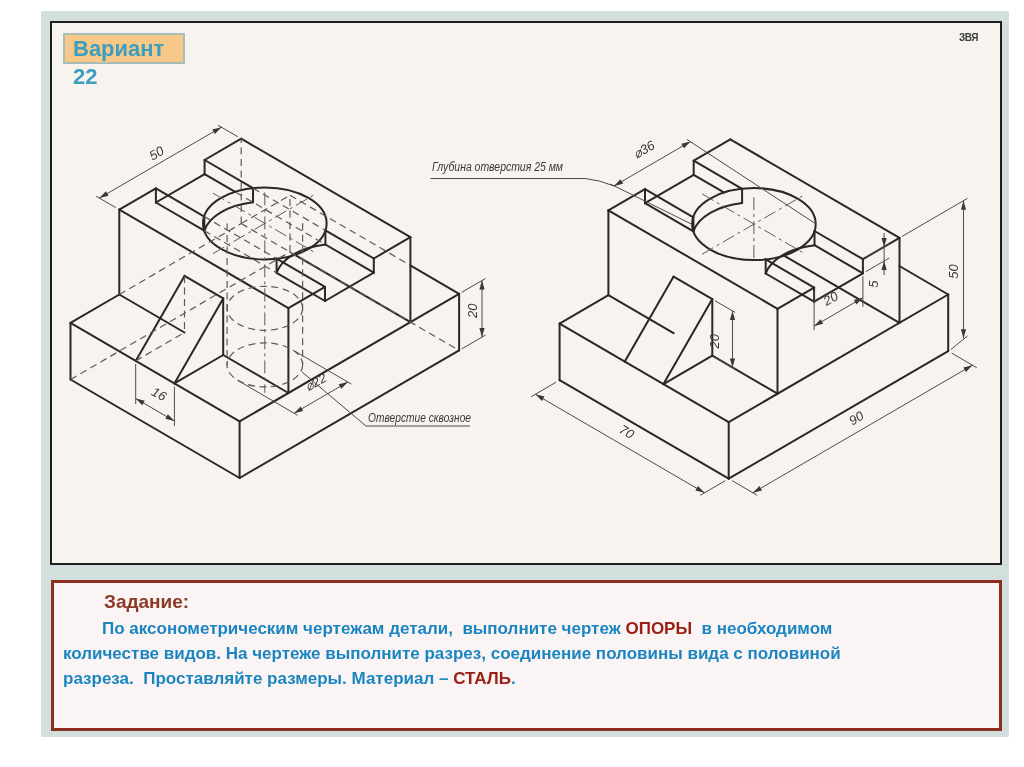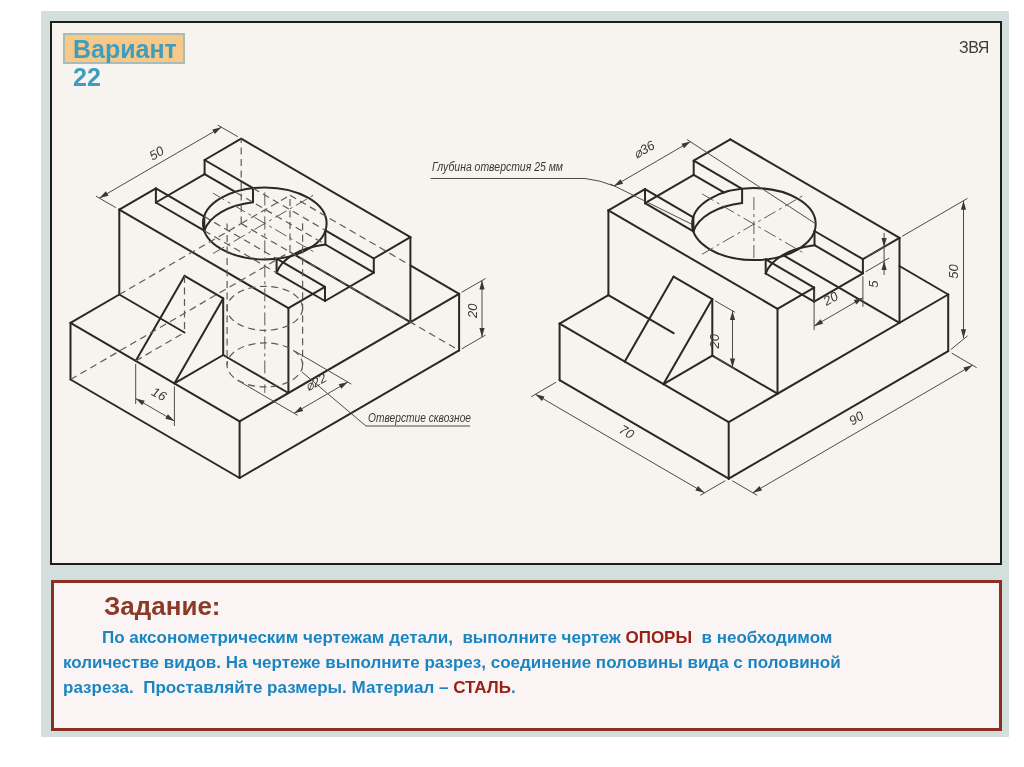--- a/index.html
+++ b/index.html
@@ -2,27 +2,27 @@
 <html lang="ru"><head><meta charset="utf-8">
 <title>Вариант 22</title>
 <style>
 html,body{margin:0;padding:0;background:#ffffff;width:1024px;height:767px;
 font-family:"Liberation Sans",sans-serif;position:relative;overflow:hidden}
 #frame{position:absolute;left:41px;top:11px;width:968px;height:726px;
 background:#d2dfdc;border-radius:1px}
 #draw{position:absolute;left:50px;top:21px;width:948px;height:540px;
 background:#f7f4ef;border:2px solid #1f1e1c}
 #variant{position:absolute;left:63px;top:33px;width:110px;height:27px;
-background:#f6c988;border:2px solid #a8bcba;color:#3f9dbf;font-size:25px;
+background:#f6c988;border:2px solid #a8bcba;color:#3f9dbf;font-size:22px;
 font-weight:bold;line-height:28px;padding-left:8px}
-#zv{position:absolute;left:959px;top:39px;color:#3c3c3c;font-size:16px;
-font-weight:normal;letter-spacing:-0.5px}
+#zv{position:absolute;left:959px;top:32px;color:#3c3c3c;font-size:10px;
+font-weight:bold;letter-spacing:-0.5px}
 #task{position:absolute;left:51px;top:580px;width:945px;height:145px;
 background:#faf5f4;border:3px solid #8c2e20}
-#task .t1{margin:8px 0 0 50px;color:#8b3a26;font-size:26px;font-weight:bold}
+#task .t1{margin:8px 0 0 50px;color:#8b3a26;font-size:19px;font-weight:bold}
 #task .t2{margin:4px 0 0 9px;color:#1b85c2;font-size:17px;font-weight:bold;
 line-height:24.9px;text-indent:39px;width:930px;white-space:nowrap}
 #task .red{color:#992015}
 </style></head>
 <body>
 
 <div id="frame"></div>
 
 <div id="draw"></div>
 

